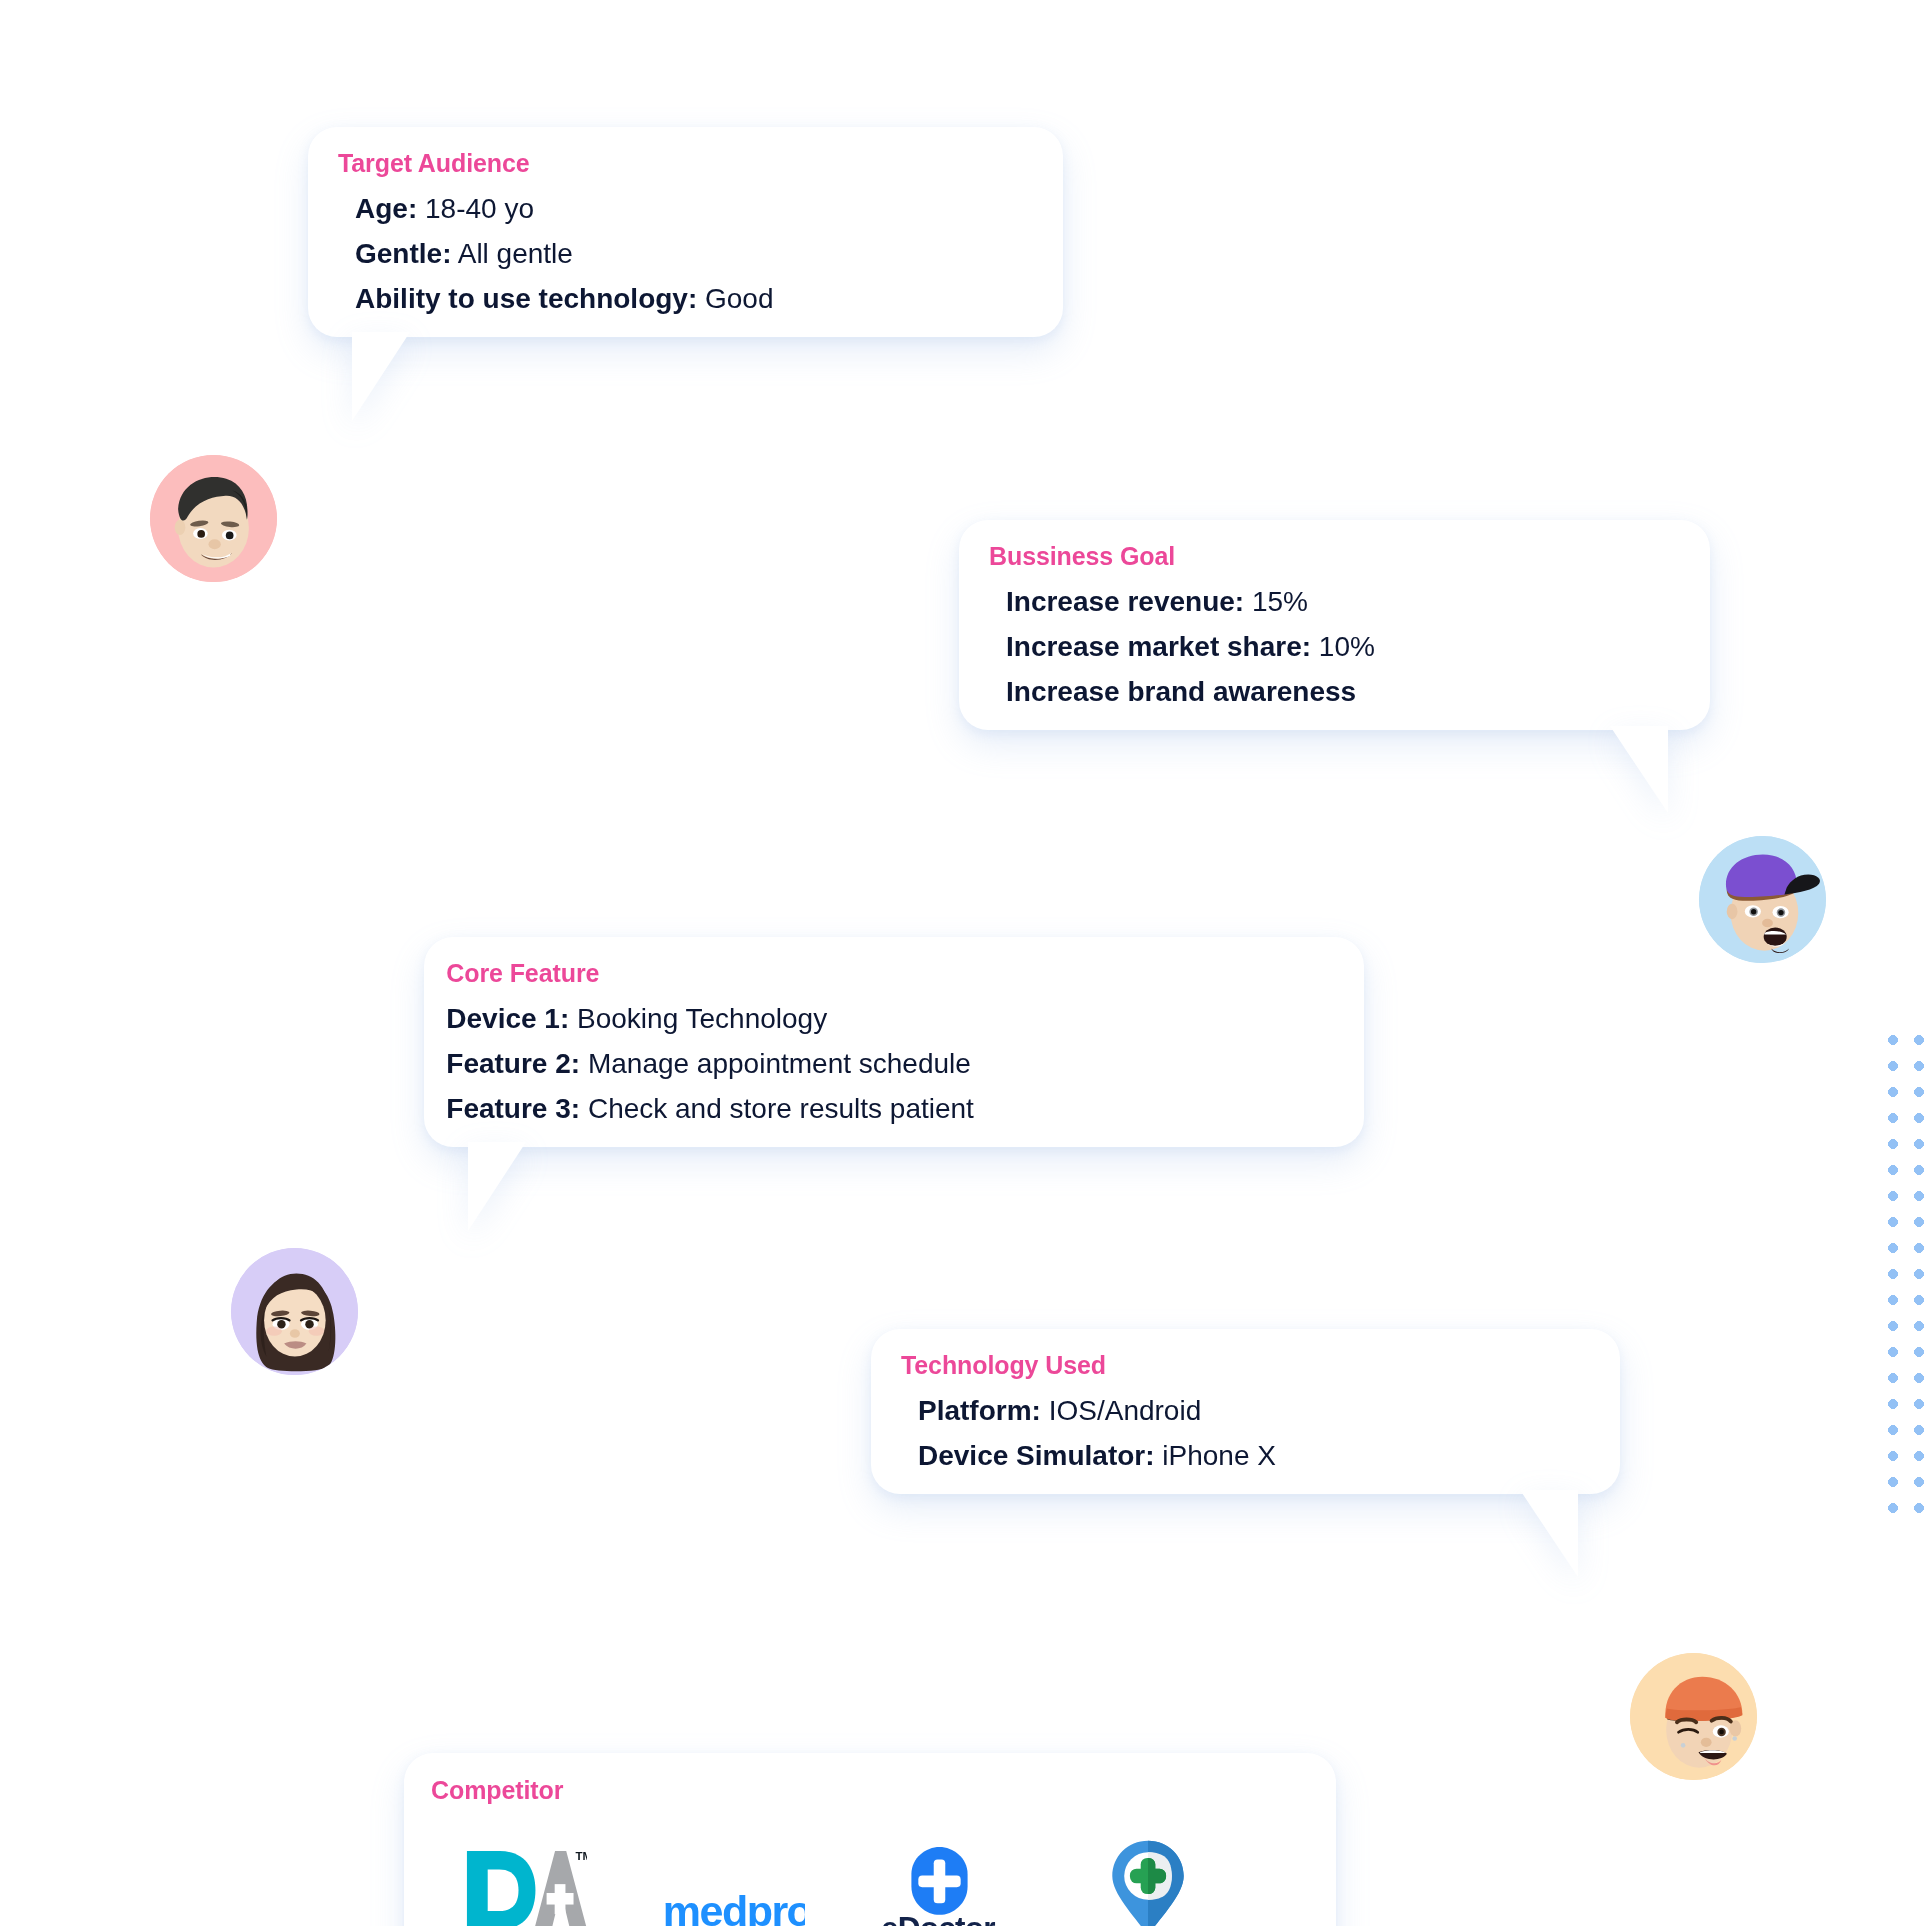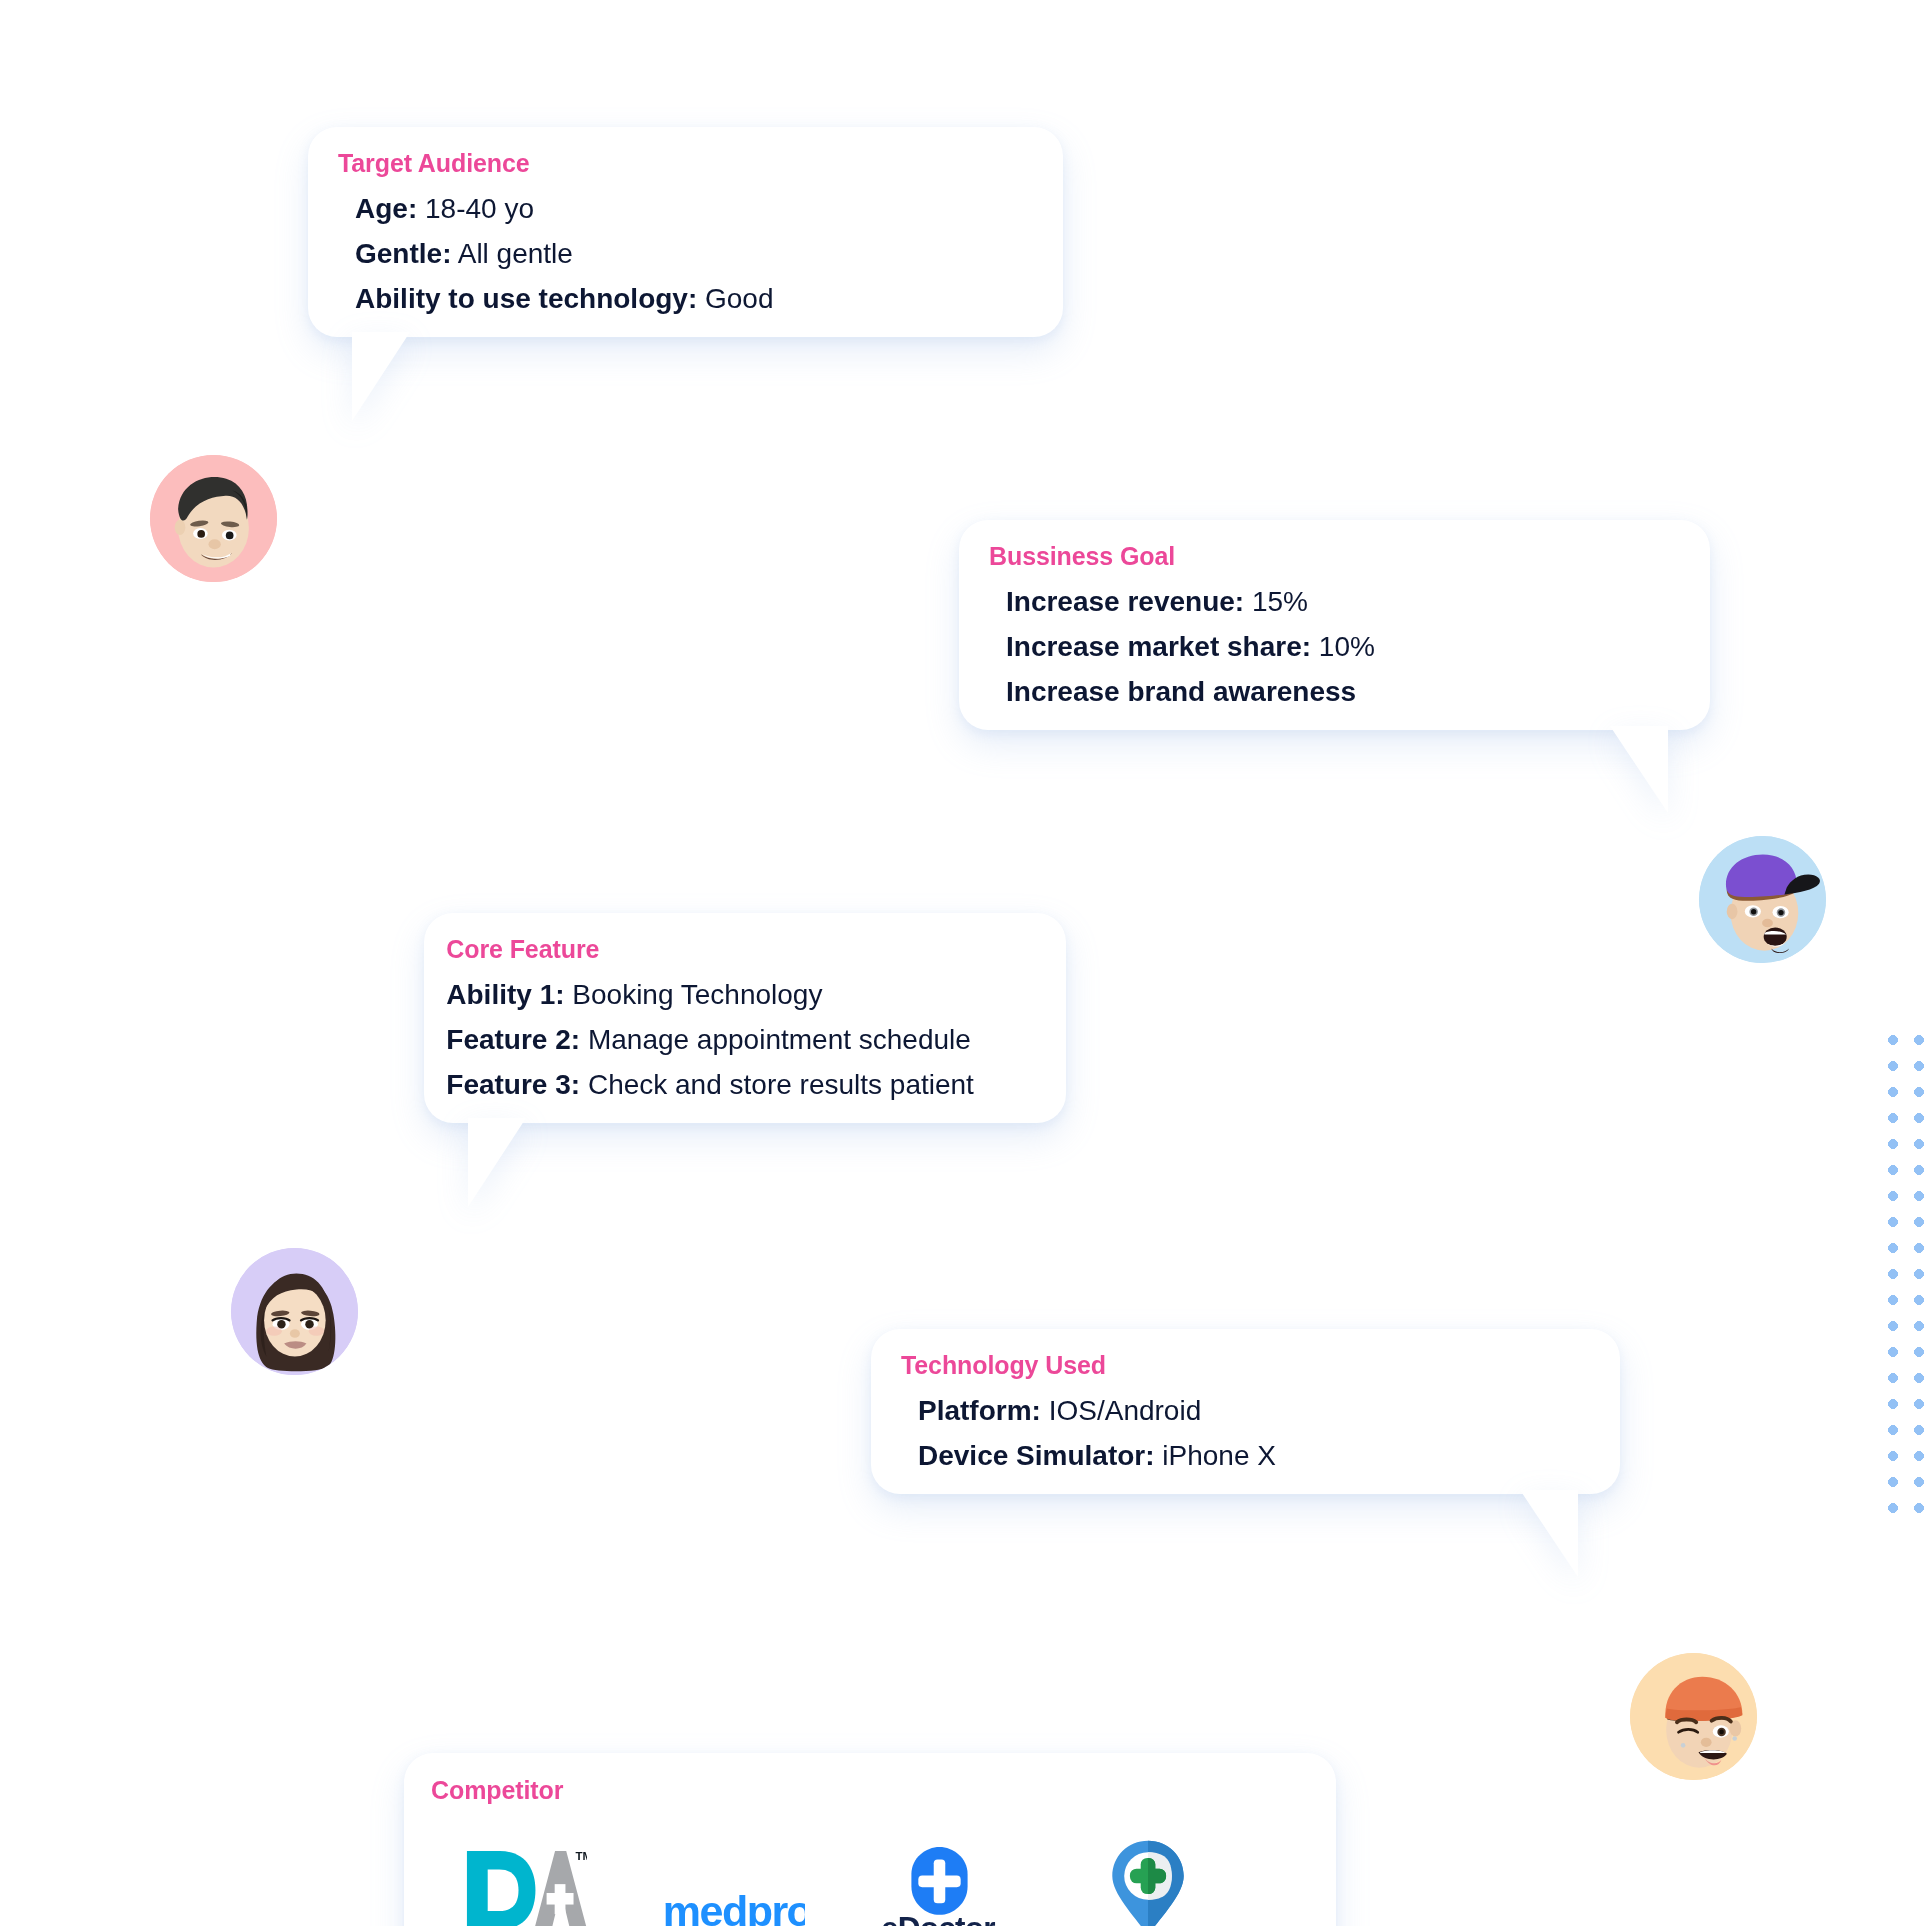--- a/index.html
+++ b/index.html
@@ -126,25 +126,25 @@
         <span class="k">Increase market share:</span>
         <span class="v">10%</span>
       </div>
       <div class="row indent">
         <span class="k">Increase brand awareness</span>
       </div>
     </div>
     <div class="tail" style="right:42px; bottom:-83px; border-width:0 58px 87px 0; border-right-color:#ffffff;"></div>
   </div>
 
-  <div class="bubble" style="left:424px; top:913px; width:642px;">
+  <div class="bubble" style="left:424px; top:937px; width:940px;">
     <div class="bubble-inner" style="padding-left:22.3px;">
       <div class="card-title">Core Feature</div>
       <div class="row">
-        <span class="k">Ability 1:</span>
+        <span class="k">Device 1:</span>
         <span class="v">Booking Technology</span>
       </div>
       <div class="row">
         <span class="k">Feature 2:</span>
         <span class="v">Manage appointment schedule</span>
       </div>
       <div class="row">
         <span class="k">Feature 3:</span>
         <span class="v">Check and store results patient</span>
       </div>

